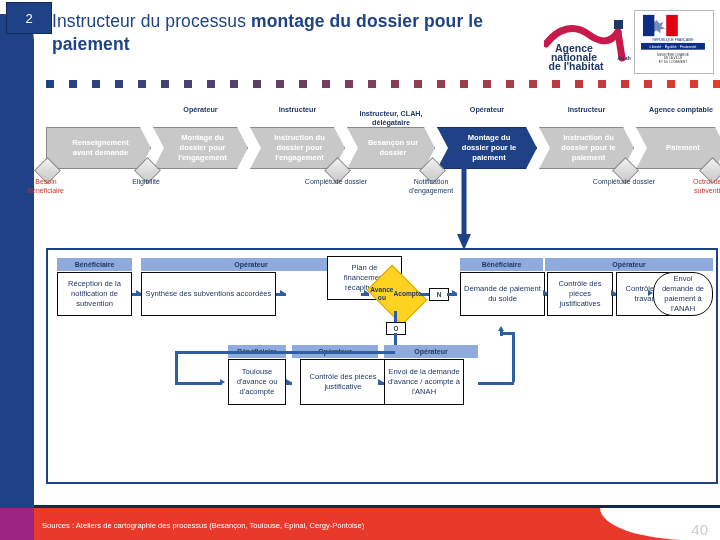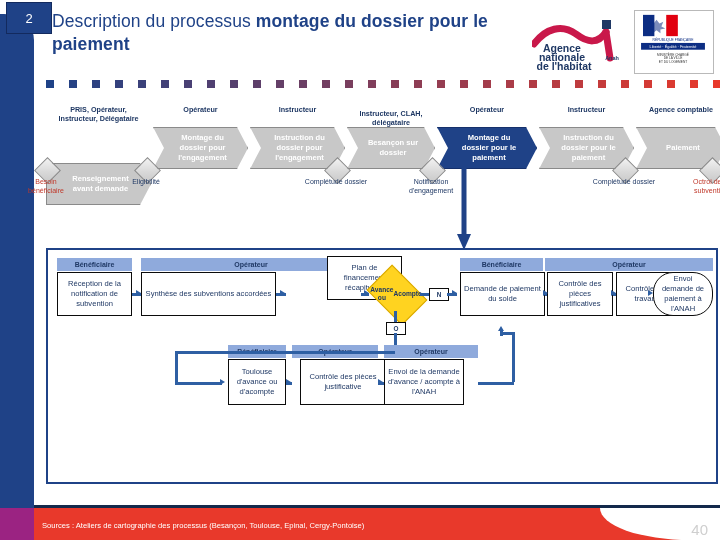--- a/index.html
+++ b/index.html
@@ -36,40 +36,40 @@
     font-size:17.5px;line-height:1.32;color:#1F4287;
     letter-spacing:.1px;
   }
   .title b{font-weight:bold;}
 
   
   .sq-row{position:absolute;left:46px;top:80px;width:668px;height:10px;}
   .sq{position:absolute;top:0;width:8px;height:8px;}
 
   
-  .logo-anah{position:absolute;right:92px;top:14px;width:96px;height:58px;}
+  .logo-anah{position:absolute;right:80px;top:14px;width:96px;height:58px;}
   .logo-rf{position:absolute;right:6px;top:10px;width:78px;height:62px;
     border:1px solid #b9b9b9;background:#fff;}
 
   
   .band{position:absolute;left:46px;top:105px;width:672px;height:95px;}
   .lane-cap{
     position:absolute;text-align:center;color:#1F3864;
     font-size:7.2px;line-height:1.25;font-weight:bold;
   }
   .chev{
     position:absolute;height:42px;
     display:flex;align-items:center;justify-content:center;
     text-align:center;color:#ffffff;font-size:7.6px;line-height:1.3;
     font-weight:bold;padding:0 10px 0 14px;box-sizing:border-box;
     background:#C8C8C8;
     border:1px solid #8a8a8a;
     clip-path:polygon(0 0, calc(100% - 11px) 0, 100% 50%, calc(100% - 11px) 100%, 0 100%, 11px 50%);
   }
-  .chev.first{clip-path:polygon(0 0, calc(100% - 11px) 0, 100% 50%, calc(100% - 11px) 100%, 0 100%);margin-top:36px;}
+  .chev.first{clip-path:polygon(0 0, calc(100% - 11px) 0, 100% 50%, calc(100% - 11px) 100%, 0 100%);}
   .chev.hl{background:#1F4287;border-color:#15306b;color:#fff;}
   .milestone{
     position:absolute;width:17px;height:17px;
     background:linear-gradient(135deg,#f2f2f2 0%,#d9d9d9 55%,#c9c9c9 100%);
     border:1px solid #8a8a8a;transform:rotate(45deg);
   }
   .ms-label{
     position:absolute;text-align:center;font-size:7px;line-height:1.3;
     color:#1F3864;
   }
@@ -148,21 +148,21 @@
 <body>
 
 <div class="slide">
 
   <div class="left-curve"></div>
   <div class="left-bottom"></div>
 
   <div class="num-badge">2</div>
 
   <div class="title">
-    <span>Description du processus </span><b>montage du dossier pour le paiement</b>
+    <span>Instructeur du processus </span><b>montage du dossier pour le paiement</b>
   </div>
 
   <div class="sq-row" id="sqrow">
       <div class="sq" style="left: 0px; background: rgb(31, 66, 135);"></div>
       <div class="sq" style="left: 23px; background: rgb(38, 66, 132);"></div>
       <div class="sq" style="left: 46px; background: rgb(45, 65, 129);"></div>
       <div class="sq" style="left: 69px; background: rgb(52, 65, 125);"></div>
       <div class="sq" style="left: 92px; background: rgb(59, 65, 122);"></div>
       <div class="sq" style="left: 115px; background: rgb(66, 64, 119);"></div>
       <div class="sq" style="left: 138px; background: rgb(73, 64, 116);"></div>
@@ -212,24 +212,20 @@
       <text x="39" y="31" font-family="Liberation Sans, sans-serif" font-size="3.4" fill="#0C2D83" text-anchor="middle">RÉPUBLIQUE FRANÇAISE</text>
       <rect x="6" y="33" width="66" height="7" fill="#0C2D83"></rect>
       <text x="39" y="38.3" font-family="Liberation Sans, sans-serif" font-size="4" fill="#ffffff" text-anchor="middle">Liberté · Égalité · Fraternité</text>
       <text x="39" y="46" font-family="Liberation Sans, sans-serif" font-size="3.3" fill="#333" text-anchor="middle">MINISTÈRE CHARGÉ</text>
       <text x="39" y="50" font-family="Liberation Sans, sans-serif" font-size="3.3" fill="#333" text-anchor="middle">DE LA VILLE</text>
       <text x="39" y="54" font-family="Liberation Sans, sans-serif" font-size="3.3" fill="#333" text-anchor="middle">ET DU LOGEMENT</text>
     </svg>
   </div>
 
   <div class="band" id="band">
-      <div class="lane-cap" style="left: 0px; top: 0px; width: 105px;">
-        <div>PRIS, Opérateur,</div>
-        <div>Instructeur, Délégataire</div>
-      </div>
       <div class="chev first" style="left: 0px; top: 22px; width: 105px;">
         <div>
           <div>Renseignement</div>
           <div>avant demande</div>
         </div>
       </div>
       <div class="lane-cap" style="left: 107px; top: 0px; width: 95px;">
         <div>Opérateur</div>
       </div>
       <div class="chev" style="left: 107px; top: 22px; width: 95px;">

